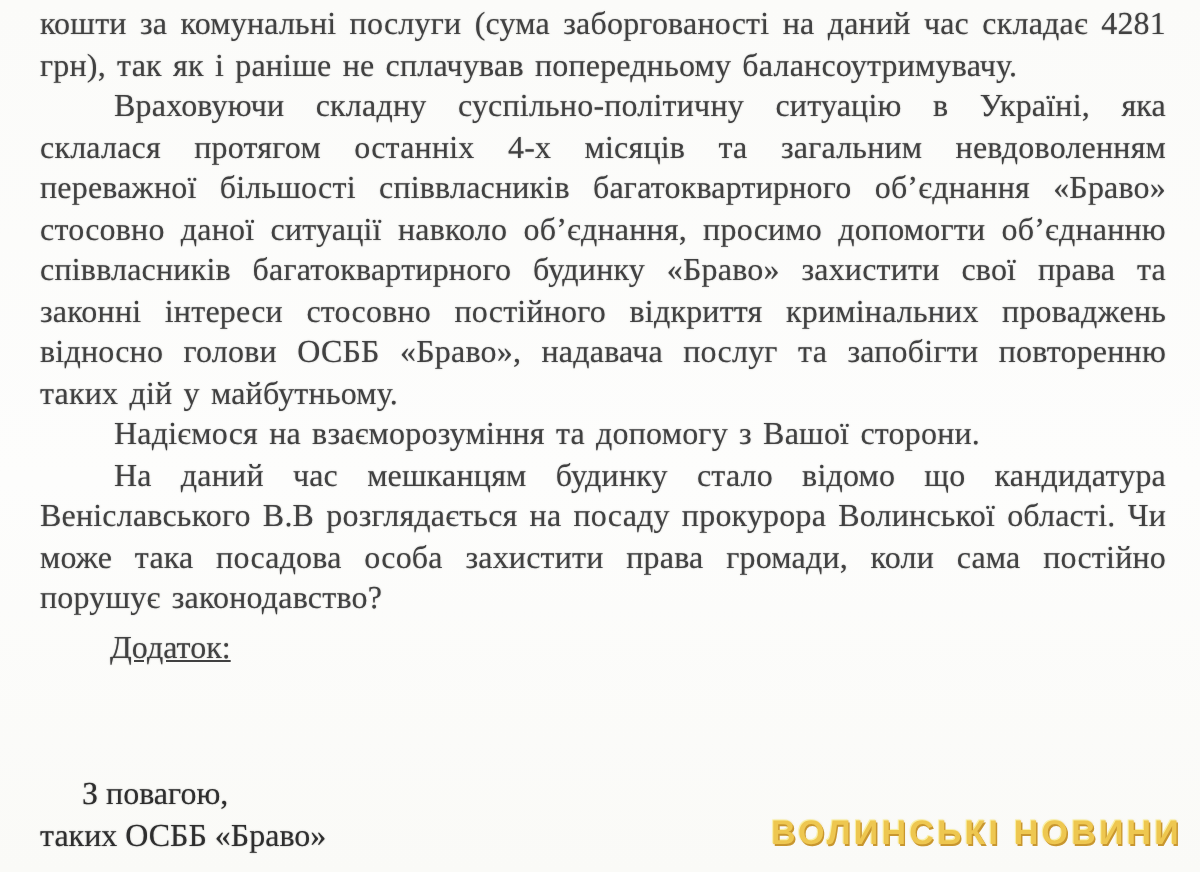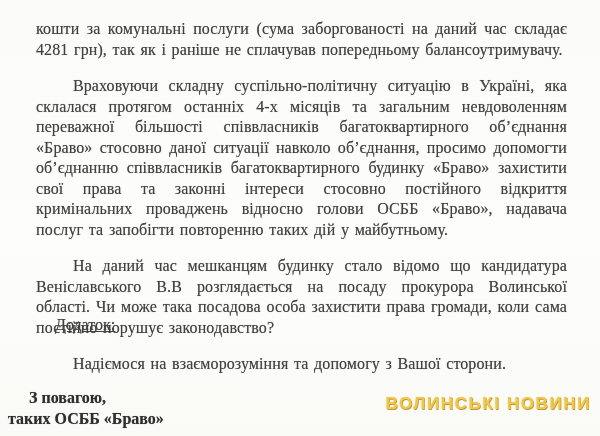--- a/index.html
+++ b/index.html
@@ -20,49 +20,49 @@
     top: 3px;
     left: 20px;
     right: 17px;
     font-size: 16px;
     line-height: 20.5px;
     text-align: justify;
     word-spacing: 1.5px;
     letter-spacing: 0.1px;
     text-shadow: 0 0 0.7px rgba(70,70,70,0.55);
   }
-  .para { margin: 16px; text-indent: 37px; }
+  .para { margin: 0; text-indent: 37px; }
   .para.no-indent { text-indent: 0; }
 
   .attachment {
     position: absolute;
     left: 55px;
     top: 314px;
     font-size: 16px;
     line-height: 21.5px;
     text-shadow: 0 0 0.7px rgba(70,70,70,0.55);
     text-decoration: underline;
   }
 
   .signature {
     position: absolute;
-    left: 8px;
+    left: 20px;
     top: 388px;
     font-size: 16px;
     line-height: 20.5px;
-    font-weight: bold;
+    font-weight: normal;
     color: #2e2e2e;
     text-shadow: 0 0 0.7px rgba(50,50,50,0.6);
   }
   .sig-closing { padding-left: 21px; }
 
   .watermark {
     position: absolute;
     right: 9px;
-    bottom: 22px;
+    bottom: 9px;
     font-family: "Liberation Sans", "DejaVu Sans", sans-serif;
     font-size: 17px;
     font-weight: bold;
     letter-spacing: 1.6px;
     color: #eec75０;
     color: #eec750;
     text-shadow:
       0.7px 0.9px 0 #c8962f,
       -0.5px -0.5px 0 #f9f0a2,
       0 0 1px rgba(200,150,47,0.55);
@@ -70,22 +70,22 @@
   }
 </style>
 </head>
 <body>
 
 <div class="page">
 
   <div class="body-text">
     <p class="para no-indent">кошти за комунальні послуги (сума заборгованості на даний час складає 4281 грн), так як і раніше не сплачував попередньому балансоутримувачу.</p>
     <p class="para">Враховуючи складну суспільно-політичну ситуацію в Україні, яка склалася протягом останніх 4-х місяців та загальним невдоволенням переважної більшості співвласників багатоквартирного об’єднання «Браво» стосовно даної ситуації навколо об’єднання, просимо допомогти об’єднанню співвласників багатоквартирного будинку «Браво» захистити свої права та законні інтереси стосовно постійного відкриття кримінальних проваджень відносно голови ОСББ «Браво», надавача послуг та запобігти повторенню таких дій у майбутньому.</p>
+    <p class="para">Надіємося на взаєморозуміння та допомогу з Вашої сторони.</p>
     <p class="para">На даний час мешканцям будинку стало відомо що кандидатура Веніславського В.В розглядається на посаду прокурора Волинської області. Чи може така посадова особа захистити права громади, коли сама постійно порушує законодавство?</p>
-    <p class="para">Надіємося на взаєморозуміння та допомогу з Вашої сторони.</p>
   </div>
 
   <div class="attachment">
     <div>Додаток:</div>
   </div>
 
   <div class="signature">
     <div class="sig-closing">З повагою,</div>
     <div class="sig-author">таких ОСББ «Браво»</div>
   </div>

